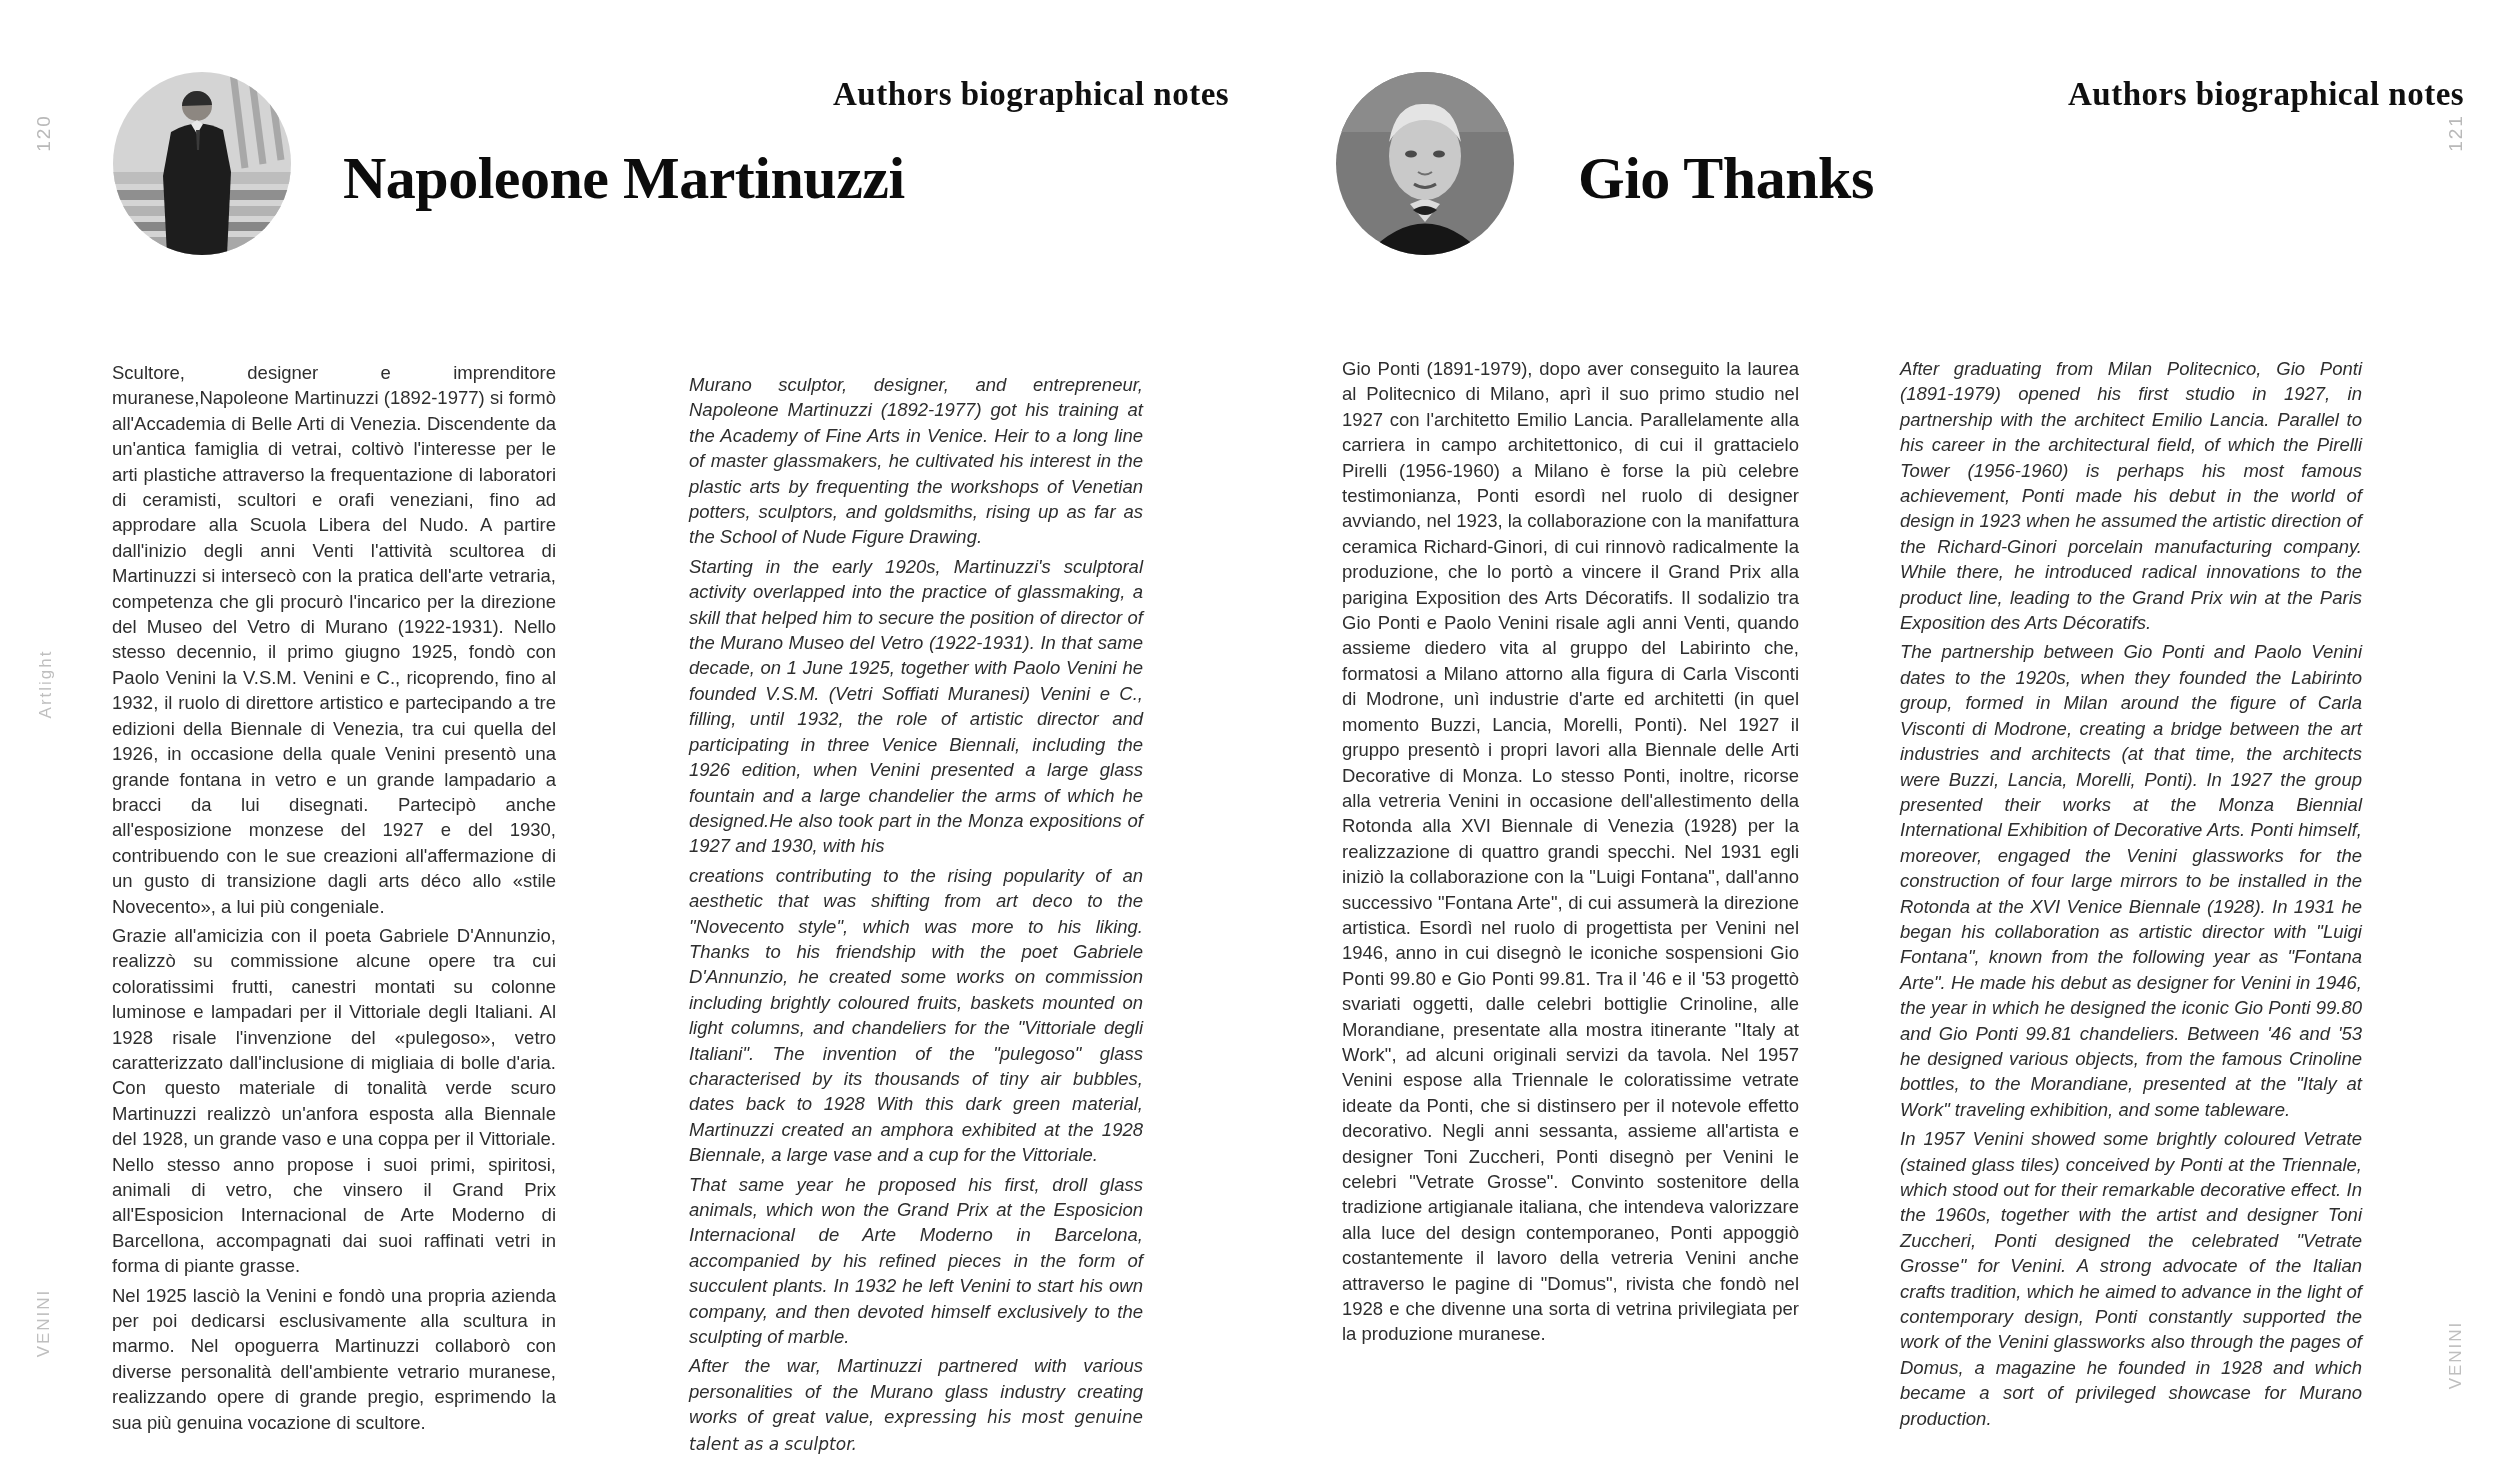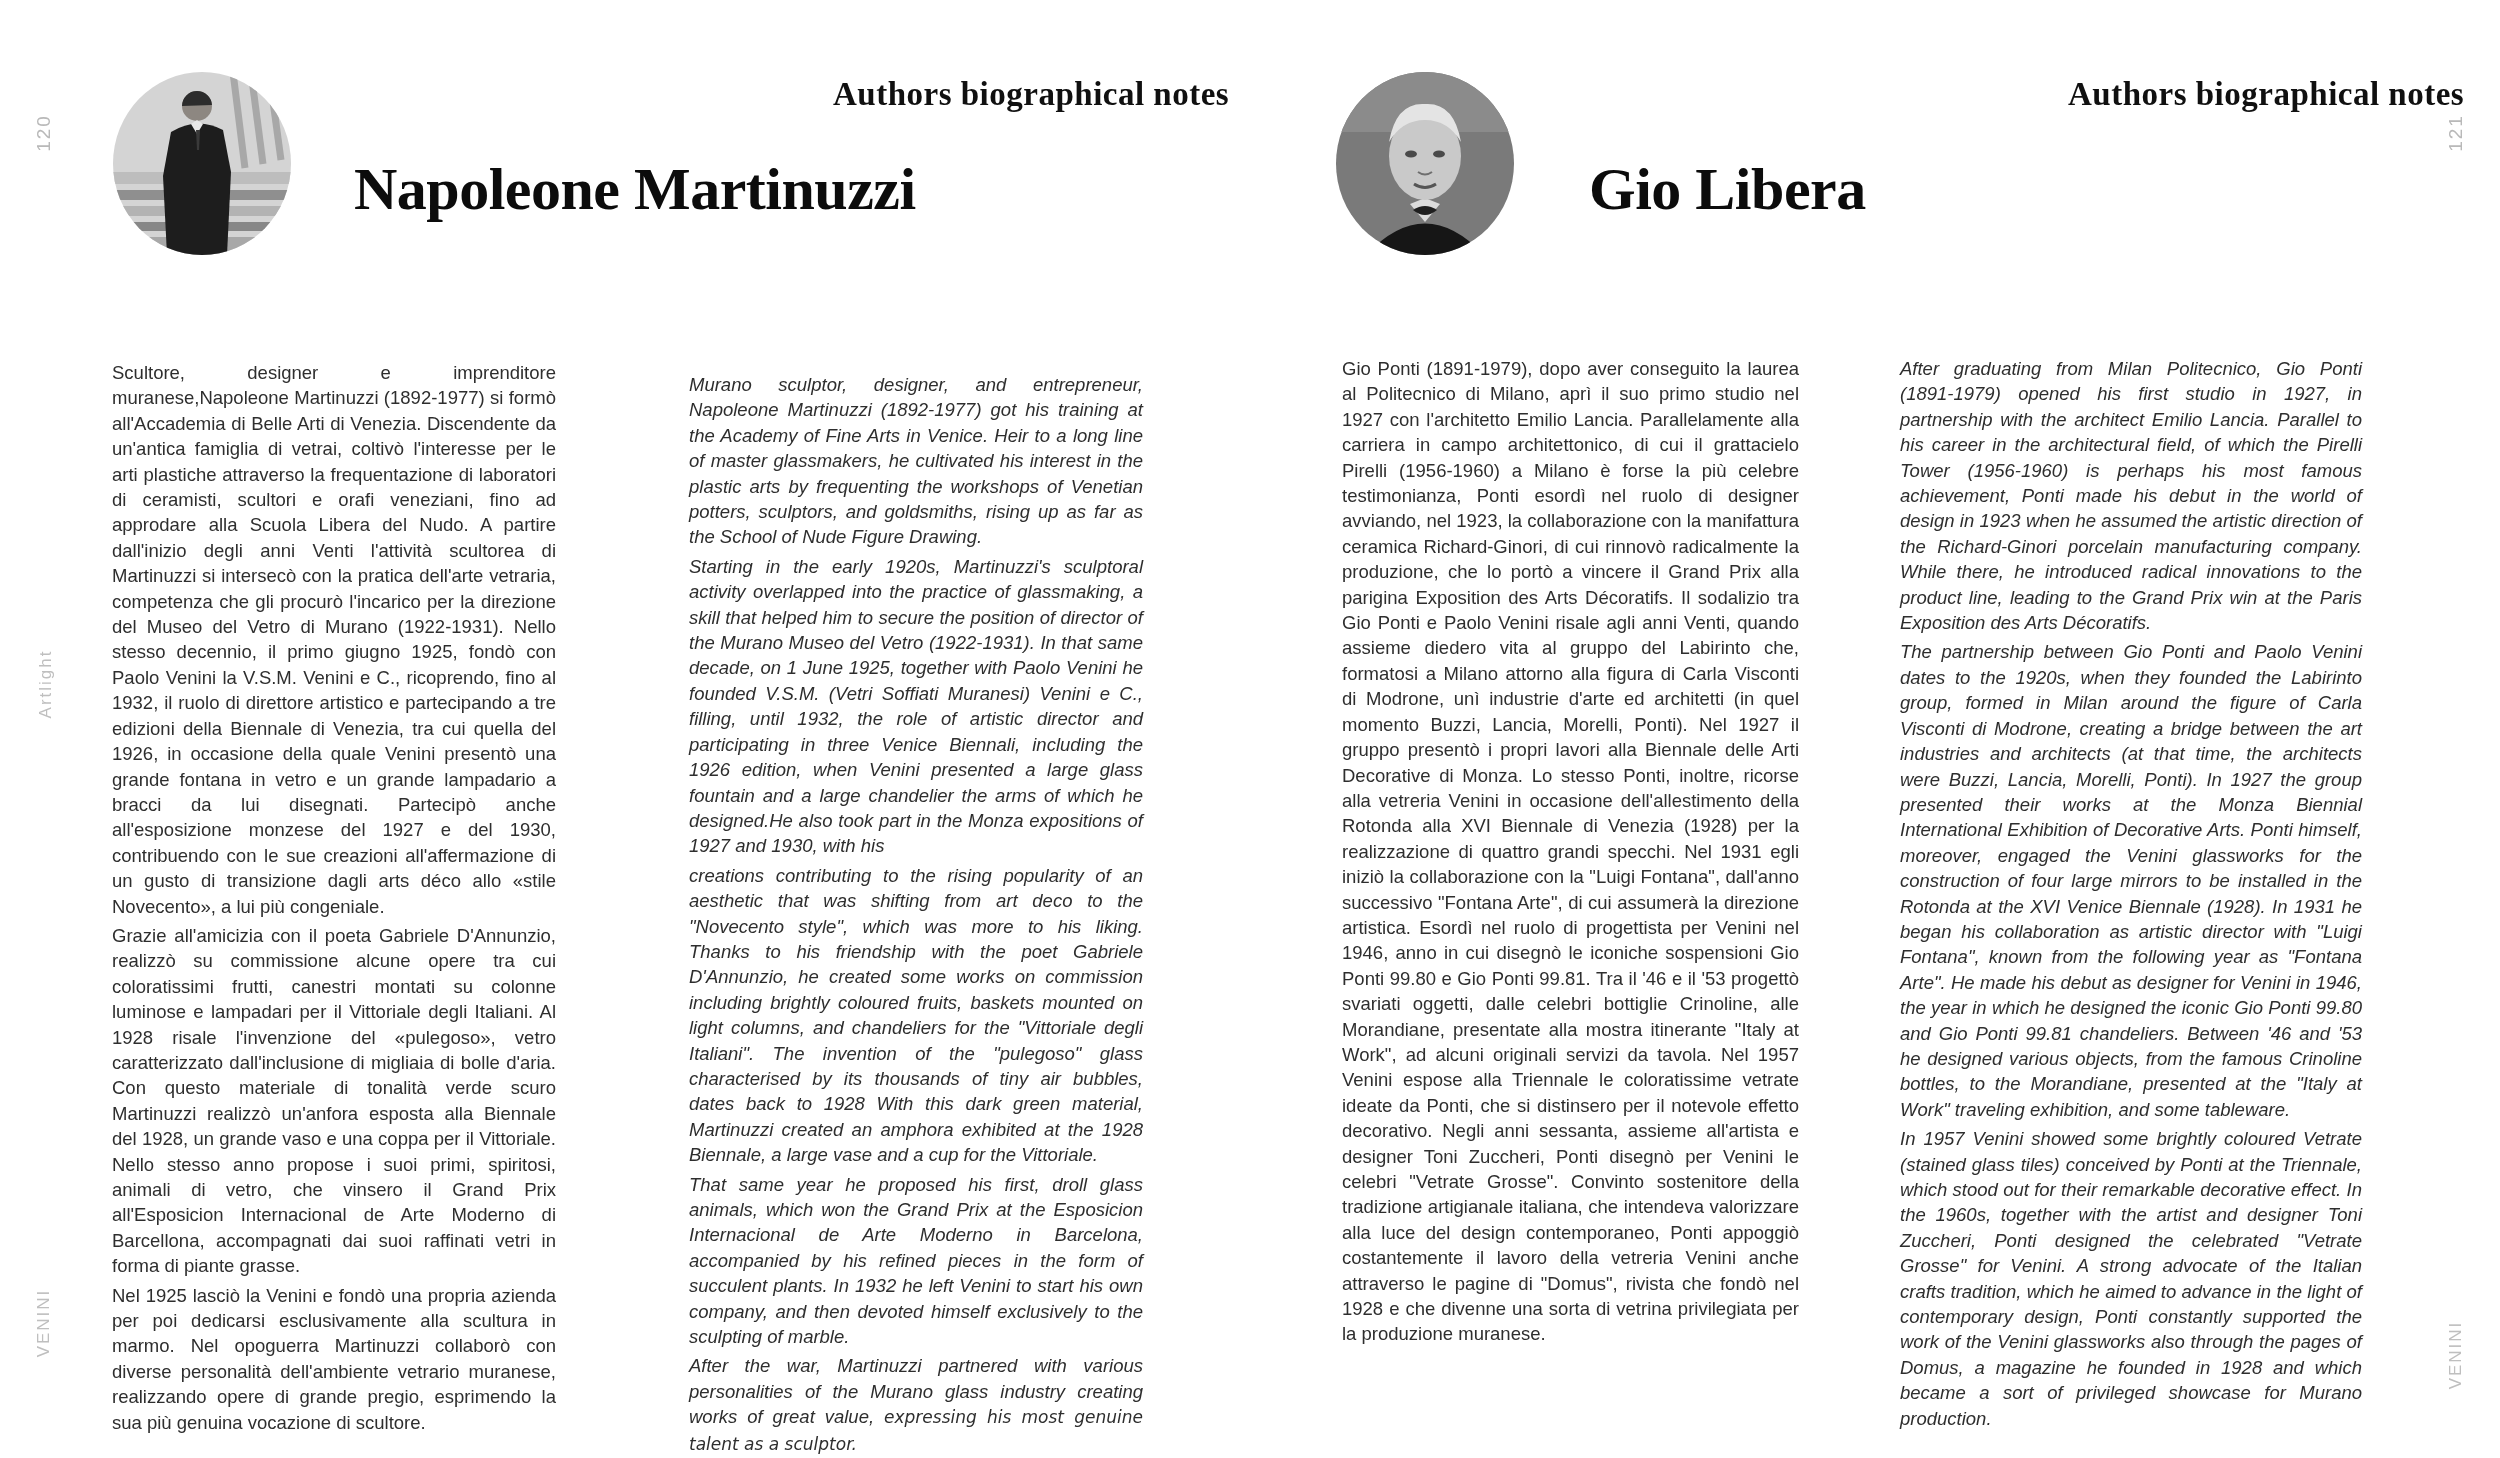--- a/index.html
+++ b/index.html
@@ -28,21 +28,21 @@
   .running-head{
     position:absolute;margin:16px;
     font-family:"Liberation Serif", serif;
     font-weight:700;font-size:33px;color:#101010;
     letter-spacing:0.5px;white-space:nowrap;
   }
   .head-left{left:817px;top:60px;}
   .head-right{left:2052px;top:60px;}
   
   .title{
-    position:absolute;margin:11px;
+    position:absolute;margin:0;
     font-family:"Liberation Serif", serif;
     font-weight:700;font-size:60px;color:#0c0c0c;
     letter-spacing:-0.5px;white-space:nowrap;line-height:1;
   }
   .title-left{left:343px;top:148px;}
   .title-right{left:1578px;top:148px;}
   
   .portrait{position:absolute;}
   .portrait svg{display:block;width:100%;height:100%;}
   .portrait-left{left:113px;top:72px;width:178px;height:183px;}
@@ -147,21 +147,21 @@
           <path d="M53,70 Q60,30 89,32 Q118,30 125,70 Q112,48 89,48 Q66,48 53,70 Z" fill="#e4e4e4"></path>
           <ellipse cx="75" cy="82" rx="6" ry="3.5" fill="#4a4a4a"></ellipse>
           <ellipse cx="103" cy="82" rx="6" ry="3.5" fill="#4a4a4a"></ellipse>
           <path d="M82,100 q7,5 14,0" stroke="#6e6e6e" stroke-width="2" fill="none"></path>
           <path d="M78,112 q11,7 22,0" stroke="#555555" stroke-width="3" fill="none"></path>
         </g>
       </svg>
     </div>
 
     <h2 class="running-head head-right">Authors biographical notes</h2>
-    <h1 class="title title-right">Gio Libera</h1>
+    <h1 class="title title-right">Gio Thanks</h1>
 
     <div class="col col3">
         <p><span>Gio Ponti (1891-1979), dopo aver conseguito la laurea al Politecnico di Milano, aprì il suo primo studio nel 1927 con l'architetto Emilio Lancia. Parallelamente alla carriera in campo architettonico, di cui il grattacielo Pirelli (1956-1960) a Milano è forse la più celebre testimonianza, Ponti esordì nel ruolo di designer avviando, nel 1923, la collaborazione con la manifattura ceramica Richard-Ginori, di cui rinnovò radicalmente la produzione, che lo portò a vincere il Grand Prix alla parigina Exposition des Arts Décoratifs. Il sodalizio tra Gio Ponti e Paolo Venini risale agli anni Venti, quando assieme diedero vita al gruppo del Labirinto che, formatosi a Milano attorno alla figura di Carla Visconti di Modrone, unì industrie d'arte ed architetti (in quel momento Buzzi, Lancia, Morelli, Ponti). Nel 1927 il gruppo presentò i propri lavori alla Biennale delle Arti Decorative di Monza. Lo stesso Ponti, inoltre, ricorse alla vetreria Venini in occasione dell'allestimento della Rotonda alla XVI Biennale di Venezia (1928) per la realizzazione di quattro grandi specchi. Nel 1931 egli iniziò la collaborazione con la "Luigi Fontana", dall'anno successivo "Fontana Arte", di cui assumerà la direzione artistica. Esordì nel ruolo di progettista per Venini nel 1946, anno in cui disegnò le iconiche sospensioni Gio Ponti 99.80 e Gio Ponti 99.81. Tra il '46 e il '53 progettò svariati oggetti, dalle celebri bottiglie Crinoline, alle Morandiane, presentate alla mostra itinerante "Italy at Work", ad alcuni originali servizi da tavola. Nel 1957 Venini espose alla Triennale le coloratissime vetrate ideate da Ponti, che si distinsero per il notevole effetto decorativo. Negli anni sessanta, assieme all'artista e designer Toni Zuccheri, Ponti disegnò per Venini le celebri "Vetrate Grosse". Convinto sostenitore della tradizione artigianale italiana, che intendeva valorizzare alla luce del design contemporaneo, Ponti appoggiò costantemente il lavoro della vetreria Venini anche attraverso le pagine di "Domus", rivista che fondò nel 1928 e che divenne una sorta di vetrina privilegiata per la produzione muranese.</span></p>
       </div>
     <div class="col col-en col4">
         <p><span>After graduating from Milan Politecnico, Gio Ponti (1891-1979) opened his first studio in 1927, in partnership with the architect Emilio Lancia. Parallel to his career in the architectural field, of which the Pirelli Tower (1956-1960) is perhaps his most famous achievement, Ponti made his debut in the world of design in 1923 when he assumed the artistic direction of the Richard-Ginori porcelain manufacturing company. While there, he introduced radical innovations to the product line, leading to the Grand Prix win at the Paris Exposition des Arts Décoratifs.</span></p>
         <p><span>The partnership between Gio Ponti and Paolo Venini dates to the 1920s, when they founded the Labirinto group, formed in Milan around the figure of Carla Visconti di Modrone, creating a bridge between the art industries and architects (at that time, the architects were Buzzi, Lancia, Morelli, Ponti). In 1927 the group presented their works at the Monza Biennial International Exhibition of Decorative Arts. Ponti himself, moreover, engaged the Venini glassworks for the construction of four large mirrors to be installed in the Rotonda at the XVI Venice Biennale (1928). In 1931 he began his collaboration as artistic director with "Luigi Fontana", known from the following year as "Fontana Arte". He made his debut as designer for Venini in 1946, the year in which he designed the iconic Gio Ponti 99.80 and Gio Ponti 99.81 chandeliers. Between '46 and '53 he designed various objects, from the famous Crinoline bottles, to the Morandiane, presented at the "Italy at Work" traveling exhibition, and some tableware.</span></p>
         <p><span>In 1957 Venini showed some brightly coloured Vetrate (stained glass tiles) conceived by Ponti at the Triennale, which stood out for their remarkable decorative effect. In the 1960s, together with the artist and designer Toni Zuccheri, Ponti designed the celebrated "Vetrate Grosse" for Venini. A strong advocate of the Italian crafts tradition, which he aimed to advance in the light of contemporary design, Ponti constantly supported the work of the Venini glassworks also through the pages of Domus, a magazine he founded in 1928 and which became a sort of privileged showcase for Murano production.</span></p>
       </div>
   </section>

